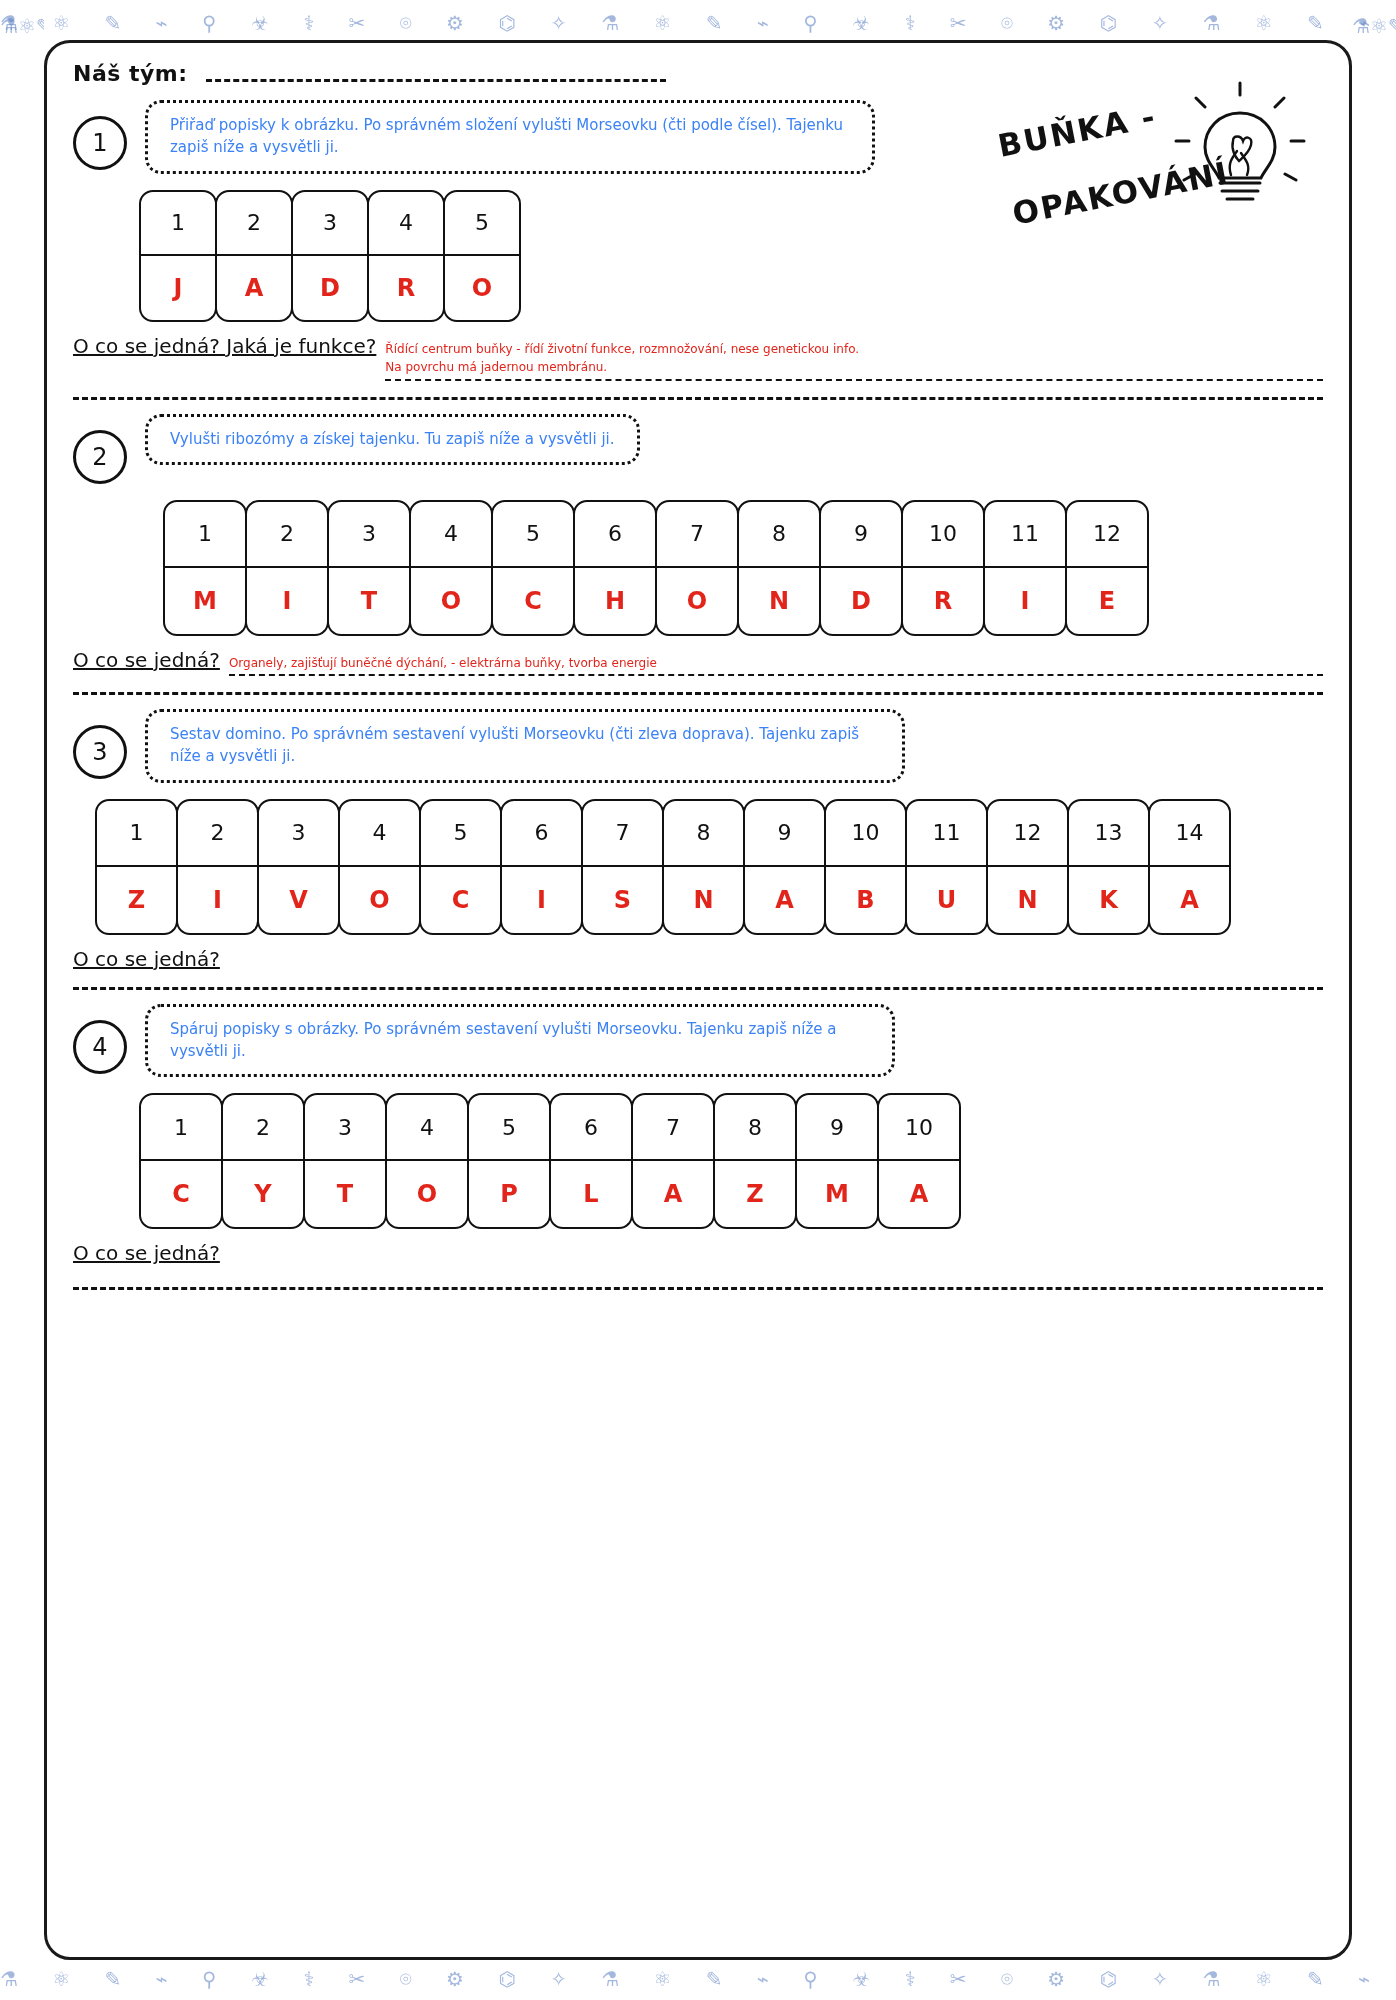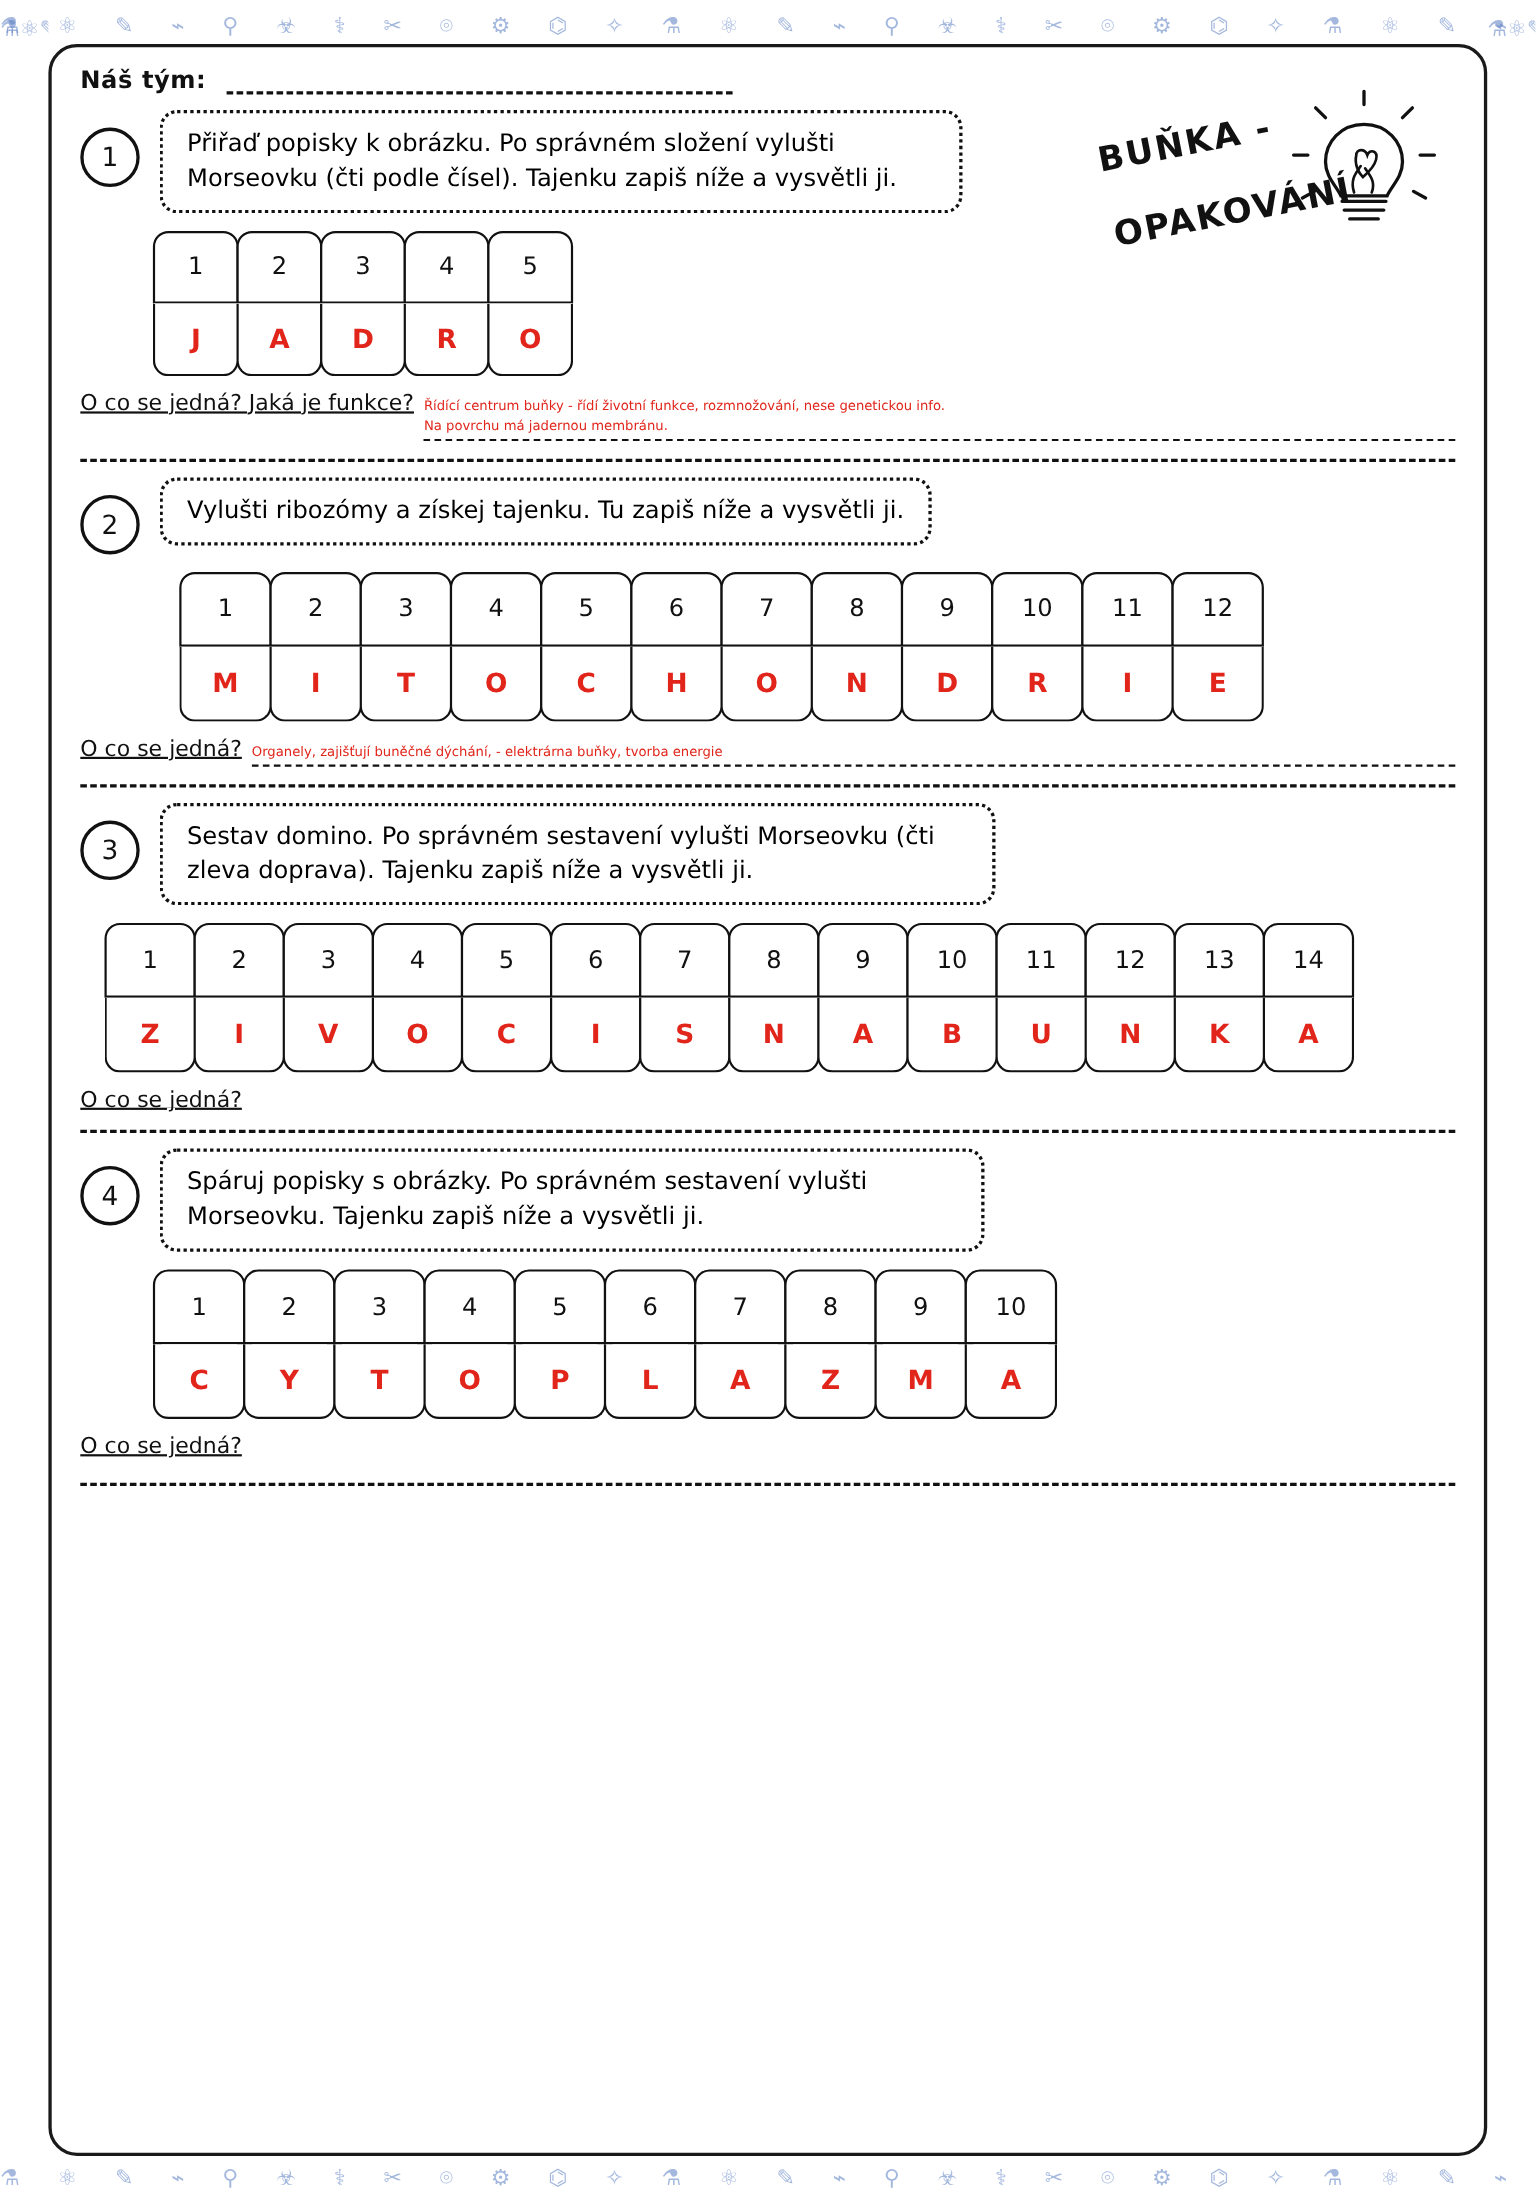--- a/index.html
+++ b/index.html
@@ -55,21 +55,21 @@
     position: relative;
     width: 100%;
     height: 100%;
     padding: 18px 26px 0 26px;
     box-sizing: border-box;
   }
 
   
   .team-line {
     display: flex;
-    align-items: flex-end;
+    align-items: center;
     gap: 18px;
     font-size: 22px;
     color: #111;
   }
   .team-label { font-weight: 600; letter-spacing: .5px; }
   .team-dashes {
     flex: 0 0 460px;
     border-bottom: 3px dashed #111;
     height: 14px;
   }
@@ -116,23 +116,23 @@
     align-items: center;
     justify-content: center;
     font-size: 24px;
     color: #111;
     margin-top: 16px;
   }
   .instr {
     border: 3px dotted #111;
     border-radius: 16px;
     padding: 12px 22px;
-    font-size: 22px;
+    font-size: 15px;
     line-height: 1.45;
-    color: #000000;
+    color: #3b82f6;
     display: inline-block;
   }
 
   
   .grid-wrap { margin: 16px 0 0 66px; }
   .grid-row { display: flex; }
   .cell {
     width: 78px;
     height: 66px;
     border: 2px solid #111;

